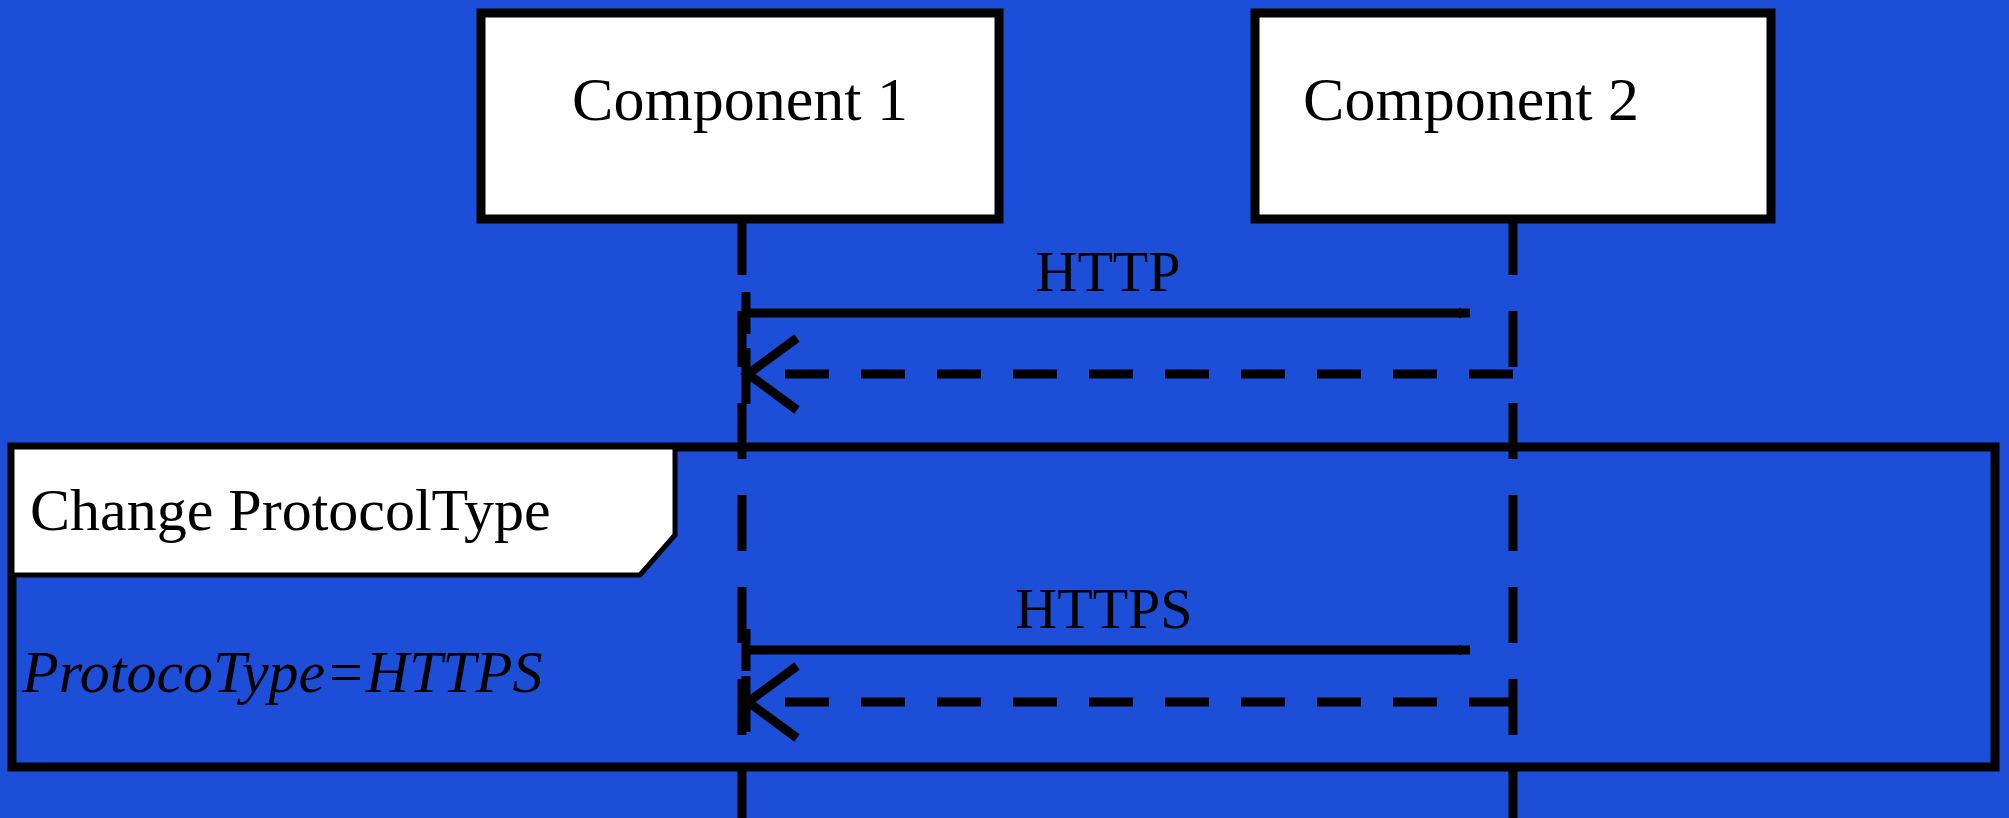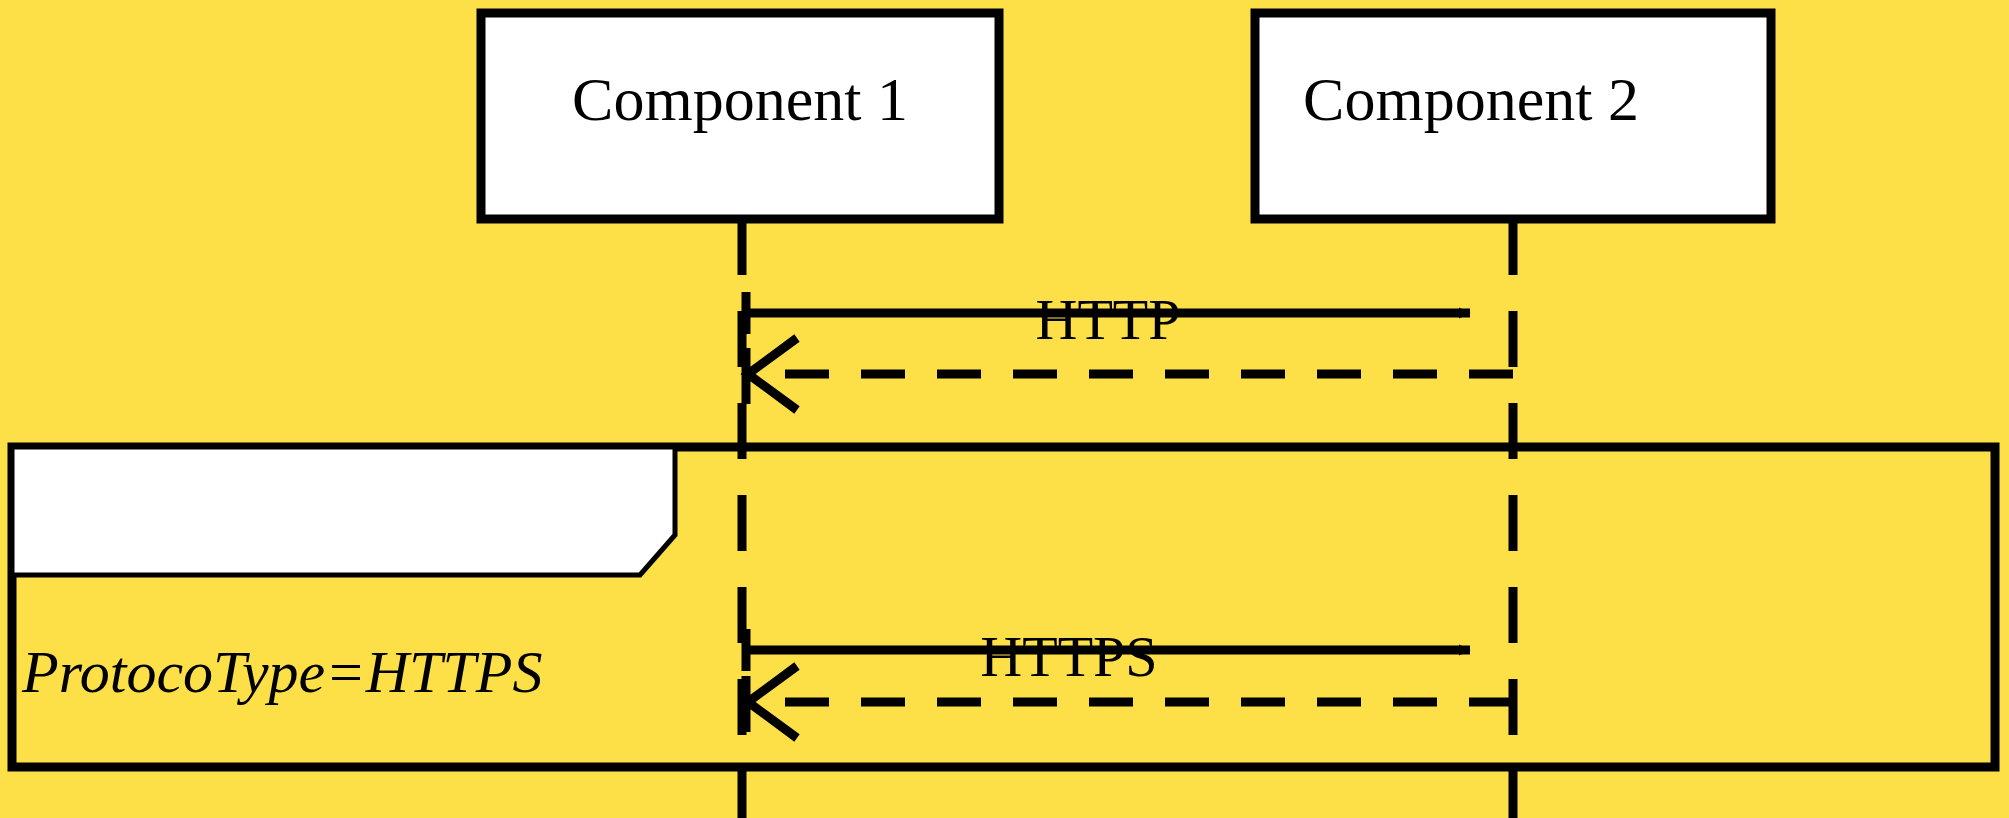--- a/index.html
+++ b/index.html
@@ -5,21 +5,21 @@
 <style>
   html, body {
     margin: 0;
     padding: 0;
     background: #ffffff;
   }
   #canvas-root {
     position: relative;
     width: 2009px;
     height: 818px;
-    background: #fde047;
+    background: #1d4ed8;
     overflow: hidden;
     font-family: "Liberation Serif", "DejaVu Serif", serif;
   }
   #diagram-svg {
     position: absolute;
     left: 0;
     top: 0;
     width: 2009px;
     height: 818px;
   }
@@ -31,21 +31,20 @@
   }
   .participant-label {
     font-size: 62px;
     text-align: center;
     font-family: "Liberation Serif", "DejaVu Serif", serif;
   }
   .message-label {
     font-size: 58px;
     text-align: center;
     font-family: "Liberation Serif", "DejaVu Serif", serif;
-    margin-top: 48px;
   }
   .fragment-operator {
     font-size: 60px;
     font-family: "Liberation Serif", "DejaVu Serif", serif;
   }
   .fragment-guard {
     font-size: 60px;
     font-style: italic;
     font-family: "Liberation Serif", "DejaVu Serif", serif;
     margin-top: 32px;
@@ -92,18 +91,19 @@
     <line x1="746" y1="676" x2="746" y2="732" stroke="#000000" stroke-width="9"></line>
 
   </svg>
 
   <div class="lbl participant-label" style="left:481px; top:68px; width:518px;">Component 1</div>
 
   <div class="lbl participant-label" style="left:1213px; top:68px; width:516px;">Component 2</div>
 
   <div class="lbl message-label" style="left:746px; top:243px; width:724px;">HTTP</div>
 
-  <div class="lbl message-label" style="left:707px; top:580px; width:724px;">HTTPS</div>
+  <div class="lbl message-label" style="left:742px; top:580px; width:724px;">HTTPS</div>
 
+  <div class="lbl fragment-operator" style="left:30px; top:480px;">Change ProtocolType</div>
 
   <div class="lbl fragment-guard" style="left:22px; top:610px;">ProtocoType=HTTPS</div>
 
 </div>
 
 </body></html>

